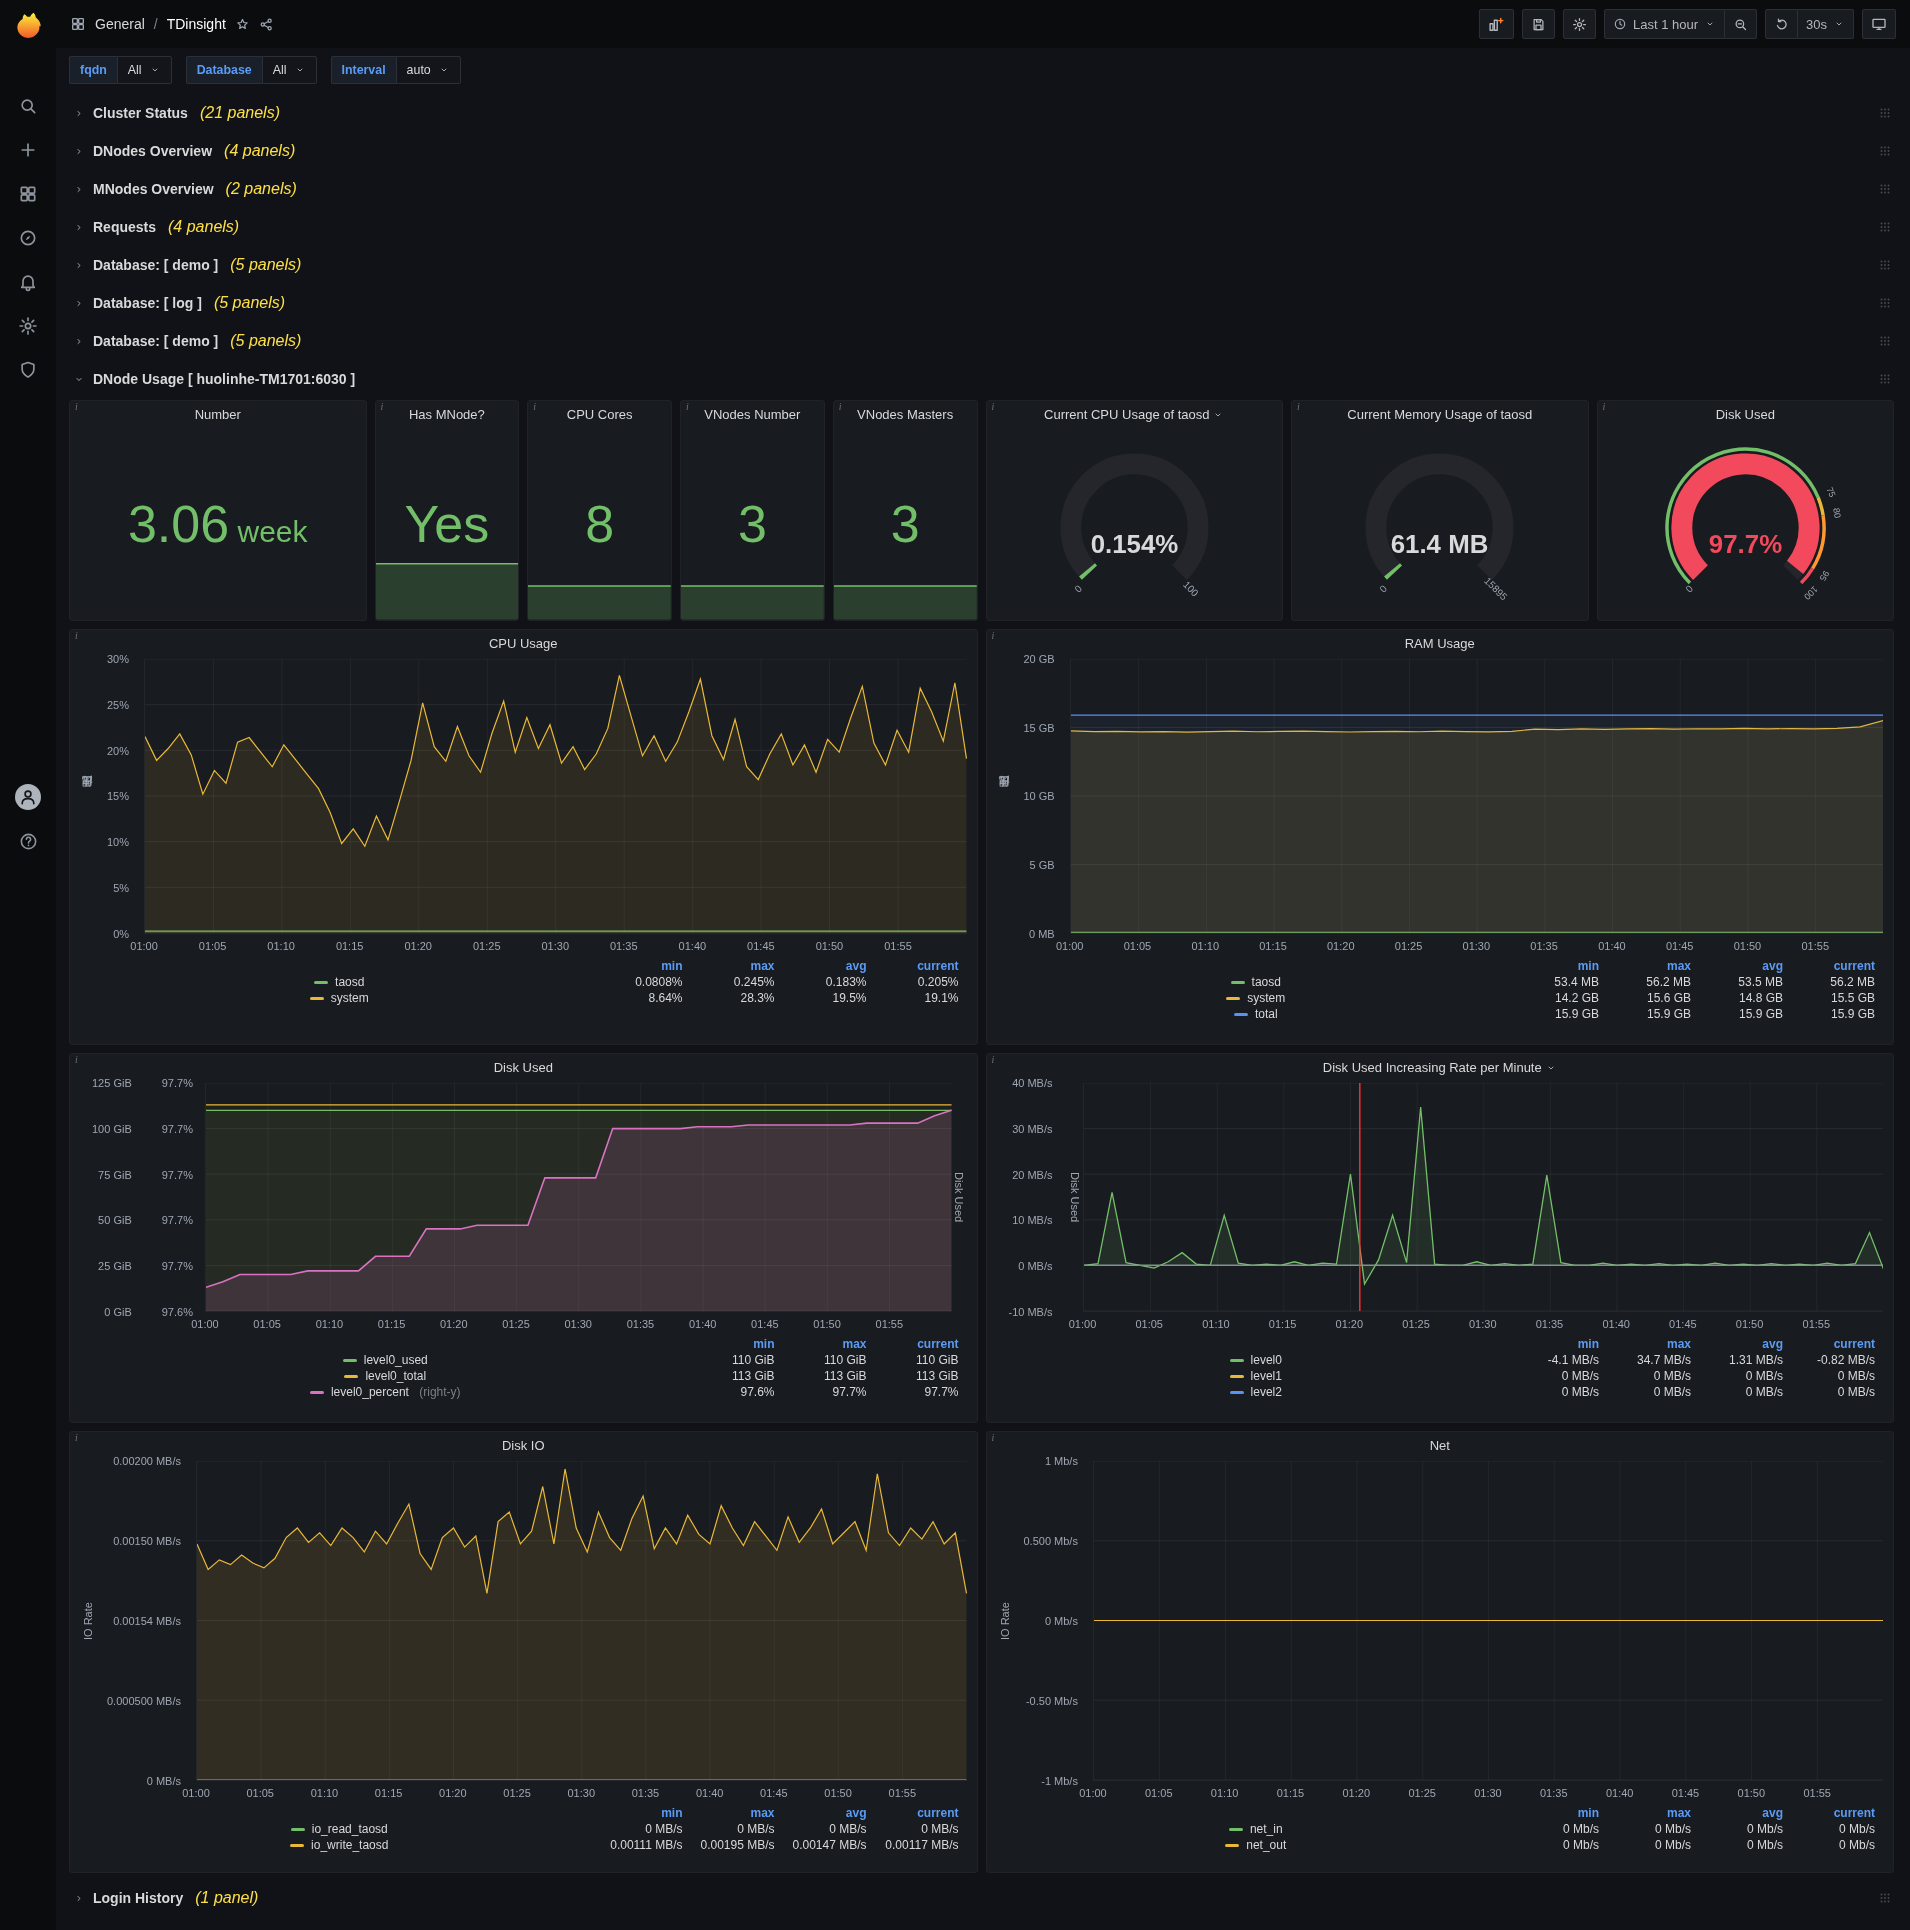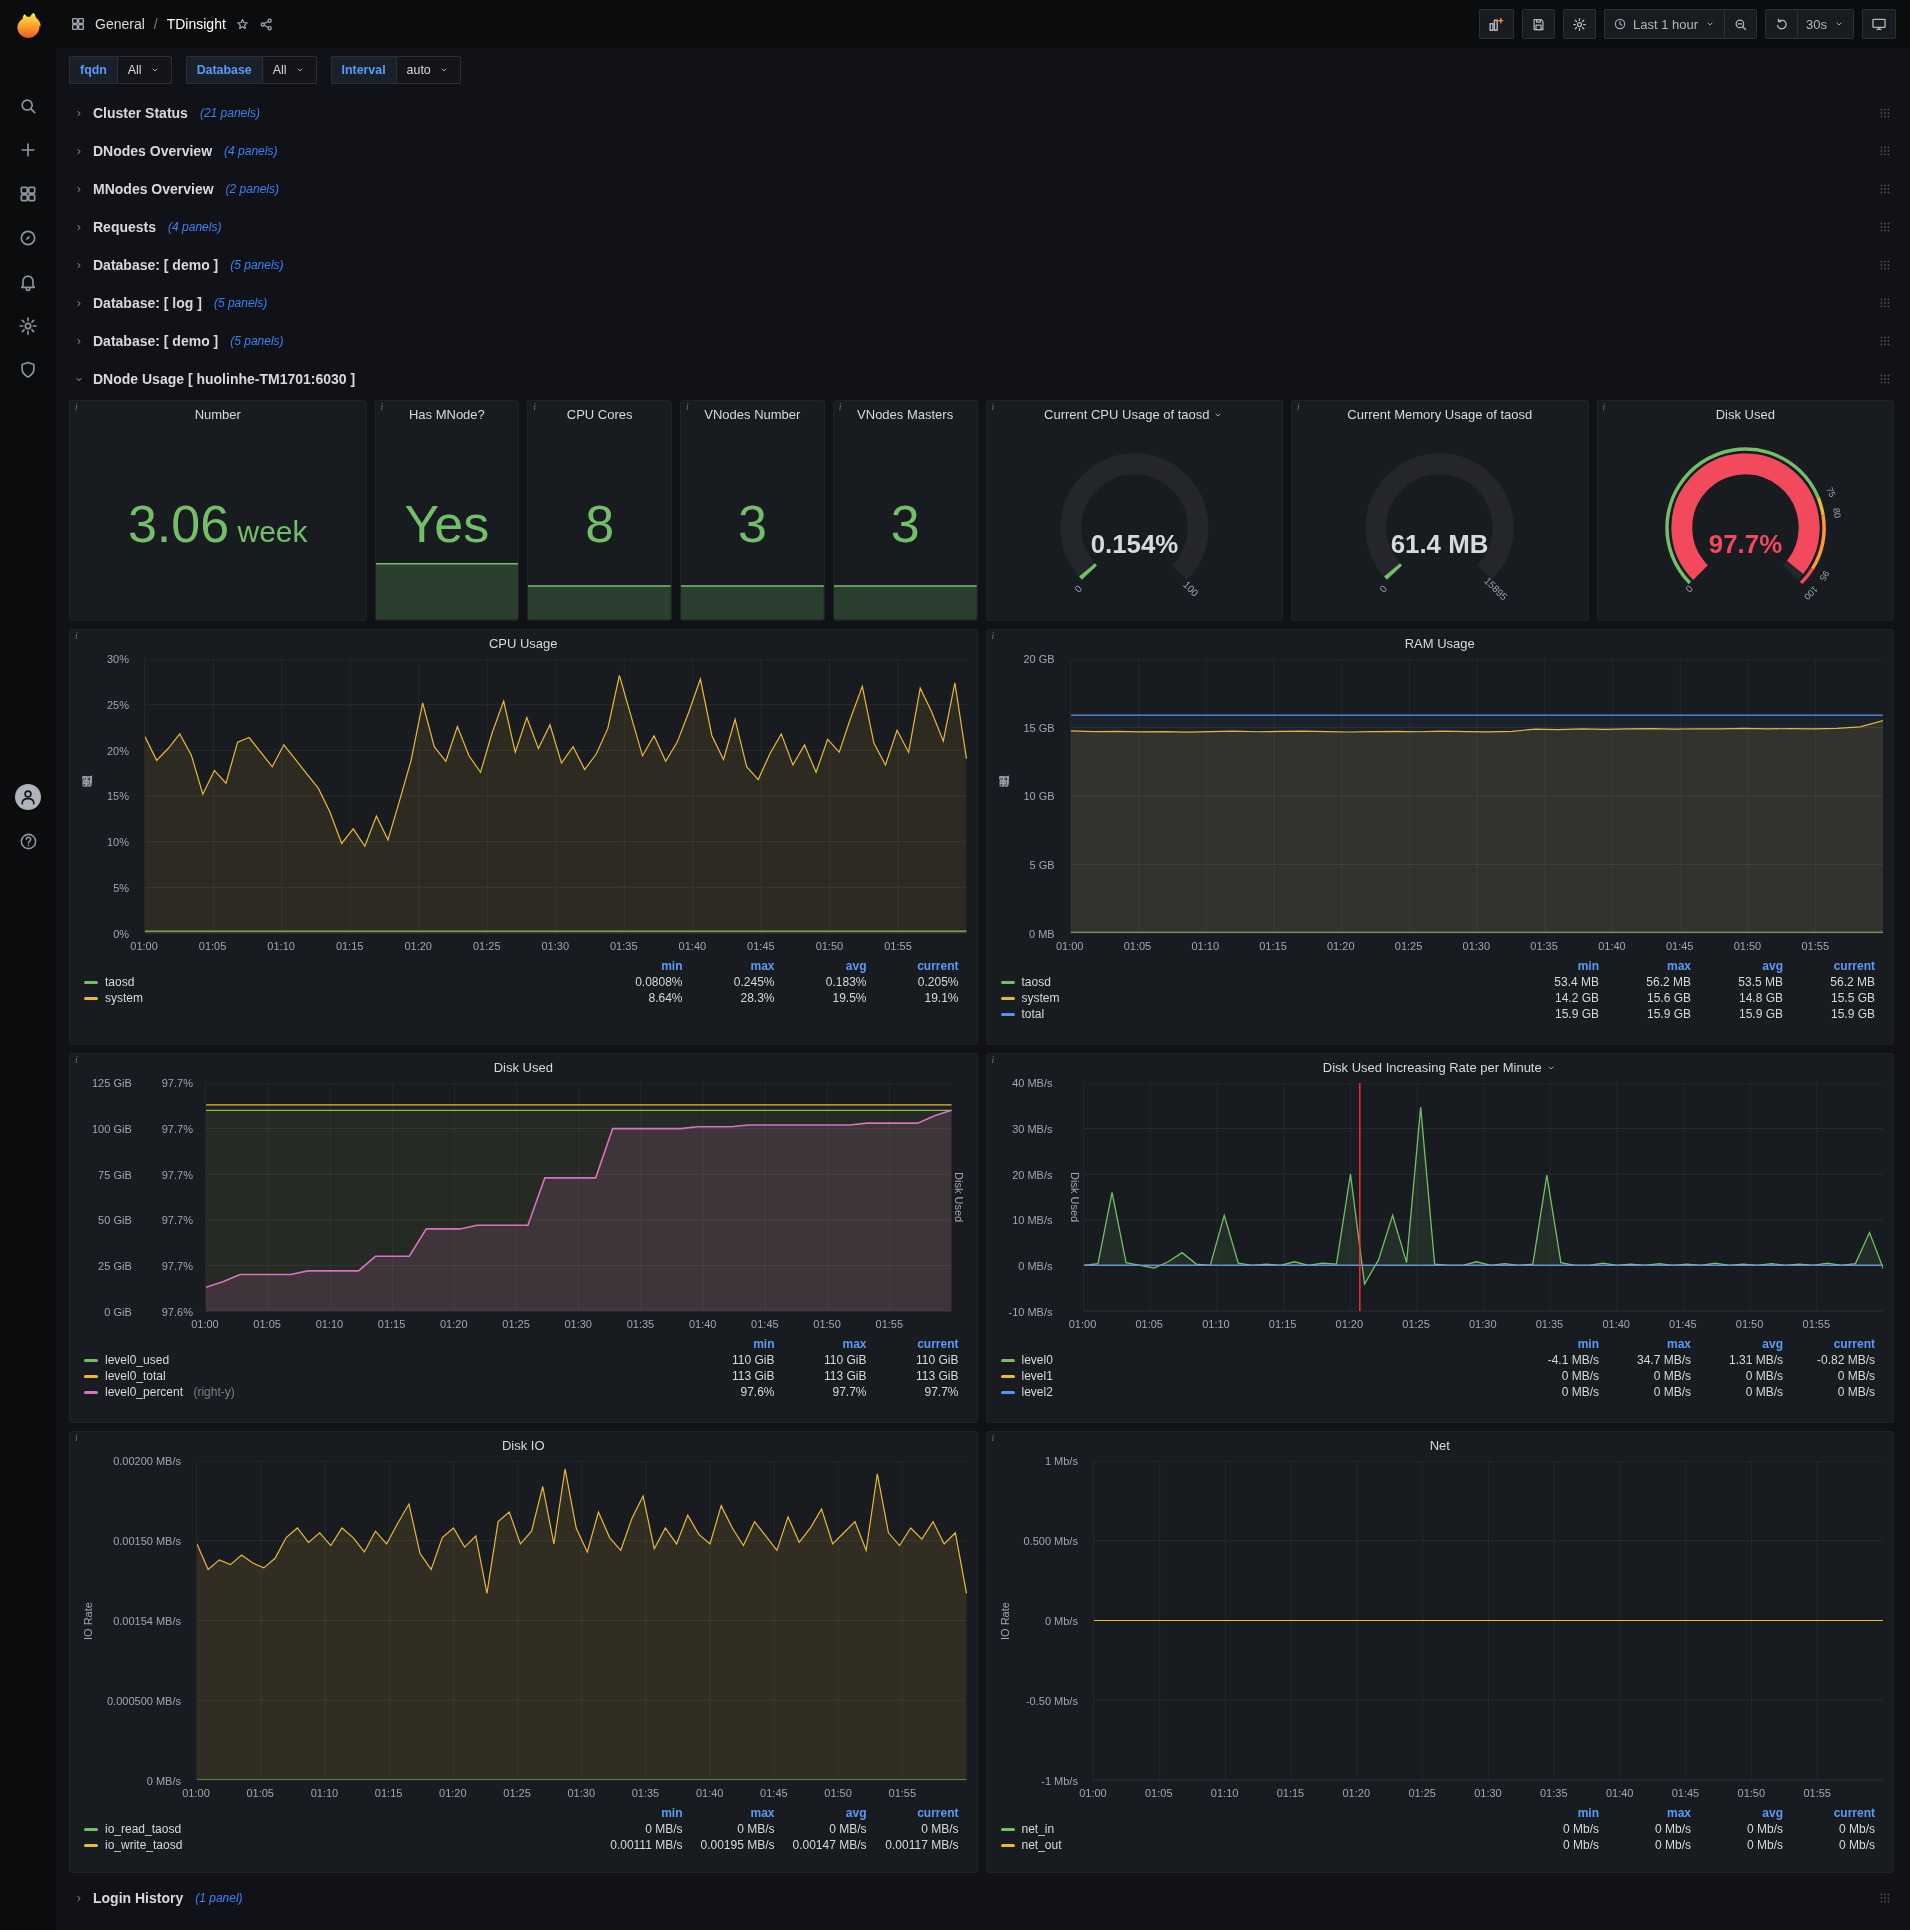--- a/index.html
+++ b/index.html
@@ -36,21 +36,21 @@
   .var-group { display:flex; height:28px; }
   .var-label { display:flex; align-items:center; padding:0 10px; background:#1a2029; border:1px solid #2c3036; border-right:0; color:#5a9bf5; font-size:12.4px; font-weight:600; border-radius:2px 0 0 2px; cursor:pointer; }
   .var-value { display:flex; align-items:center; gap:7px; padding:0 10px; background:#13151a; border:1px solid #2c3036; color:#d8d9da; font-size:12.4px; border-radius:0 2px 2px 0; cursor:pointer; }
   .var-value .vcaret { color:#9fa7b3; display:flex; }
 
   
   .dash { flex:1; padding:2px 16px 0 13px; overflow:hidden; }
   .rowhdr { height:34px; margin-bottom:4px; display:flex; align-items:center; gap:8px; padding:0 4px; cursor:pointer; position:relative; }
   .rowhdr .rcaret { color:#9fa7b3; display:flex; width:12px; }
   .rowhdr .rtitle { font-weight:700; font-size:14px; color:#d8d9da; }
-  .rowhdr .rcount { font-style:italic; font-size:12px; color:#3b82f6; margin-left:4px; }
+  .rowhdr .rcount { font-style:italic; font-size:16px; color:#fde047; margin-left:4px; }
   .rowhdr .rdrag { position:absolute; right:2px; top:10px; color:#474b52; cursor:grab; }
 
   .panel { background:#181b1f; border:1px solid #202226; border-radius:3px; position:relative; display:flex; flex-direction:column; min-width:0; overflow:hidden; }
   .p-hdr { height:27px; flex:0 0 27px; display:flex; align-items:center; justify-content:center; position:relative; cursor:pointer; }
   .p-title { font-size:13px; color:#d8d9da; font-weight:500; white-space:nowrap; }
   .p-caret { margin-left:3px; color:#9fa7b3; display:flex; }
   .p-info { position:absolute; left:0; top:0; font-size:10px; font-style:italic; font-family:"Liberation Serif",serif; color:#6d7178; padding:0 5px 2px 5px; cursor:pointer; }
 
   .grid-stats { display:grid; grid-template-columns:repeat(24,1fr); gap:8px; height:221px; margin-bottom:8px; }
   .span4 { grid-column:span 4; } .span2 { grid-column:span 2; }
@@ -70,21 +70,21 @@
   .c-yticks { display:flex; flex-direction:column; justify-content:space-between; align-items:flex-end; padding:0 7px 0 4px; font-size:11px; color:#9fa7b3; grid-row:1; margin:-6px 8px; }
   .c-yticks span { line-height:1.1; white-space:nowrap; }
   .c-yticks.right { align-items:flex-start; padding:0 4px 0 7px; }
   .c-plot { grid-row:1; grid-column:3; position:relative; min-width:0; border-left:1px solid #24262c; border-bottom:1px solid #24262c; }
   .c-plot svg { position:absolute; inset:0; }
   .c-xaxis { grid-column:3; grid-row:2; position:relative; font-size:11px; color:#9fa7b3; }
   .c-xaxis span { position:absolute; top:6px; transform:translateX(-50%); white-space:nowrap; }
   .c-legend { flex:0 0 auto; margin-top:2px; padding:2px 4px 0 4px; display:grid; font-size:12px; align-content:start; }
   .lg-h { color:#5a9bf5; font-weight:700; text-align:right; padding:1px 4px; cursor:pointer; }
   .lg-v { color:#d8d9da; text-align:right; padding:1px 4px; white-space:nowrap; }
-  .lg-name { display:flex; align-items:center; gap:7px; color:#d8d9da; padding:1px 0; cursor:pointer; white-space:nowrap; }
+  .lg-name { display:flex; align-items:center; gap:7px; color:#d8d9da; padding:1px 0; cursor:pointer; white-space:nowrap;justify-content:center; }
   .lg-mark { width:14px; height:3px; border-radius:2px; flex:0 0 14px; }
   .lg-suffix { color:#7b8087; }
 </style>
 </head>
 <body>
 
 <div class="app">
   <aside class="sidebar">
     <div class="side-logo" id="logo"><svg width="34" height="34" viewBox="0 0 24 24">
           <defs>

